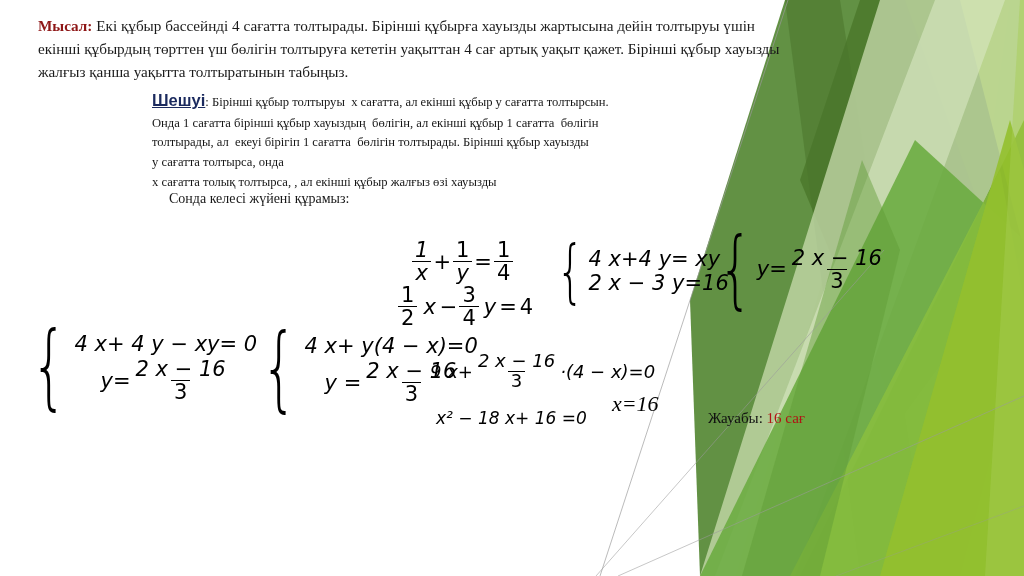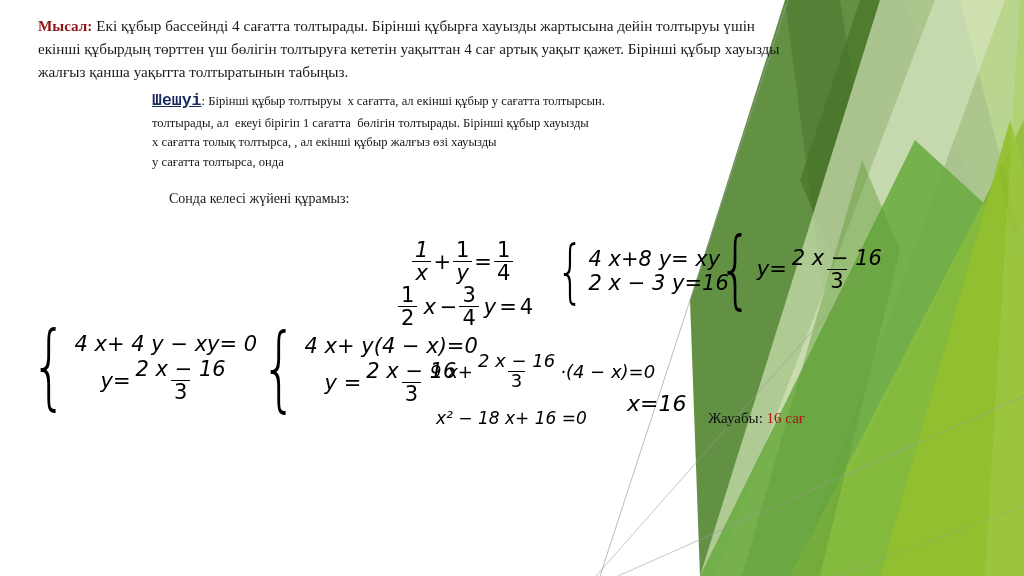--- a/index.html
+++ b/index.html
@@ -56,21 +56,21 @@
     width: 640px;
   }
   .sol-line {
     font-family: "Liberation Serif", serif;
     font-size: 12.6px;
     line-height: 1.56;
     color: #171717;
     white-space: pre-wrap;
   }
   .lbl-solution {
-    font-family: Liberation Mono, monospace;
+    font-family: Liberation Sans, sans-serif;
     font-weight: bold;
     font-size: 16.5px;
     color: #1b2a5e;
     text-decoration: underline;
   }
   .sol-first {
     font-size: 12.6px;
   }
   .sys-intro {
     position: absolute;
@@ -129,21 +129,21 @@
   .eqbox { position: absolute; }
 
   
   #eq-g1 { left: 396px; top: 238px; font-size: 21px; }
   #eq-g2 { left: 548px; top: 246px; font-size: 21px; }
   #eq-g3 { left: 708px; top: 238px; font-size: 21px; }
   #eq-g4 { left: 20px;  top: 332px; font-size: 21px; }
   #eq-g5 { left: 250px; top: 334px; font-size: 21px; }
   #eq-g6 { left: 430px; top: 352px; font-size: 18px; }
   #eq-g7 { left: 436px; top: 408px; font-size: 17px; }
-  #eq-g8 { left: 627px; top: 391px; font-size: 22px; }
+  #eq-g8 { left: 612px; top: 391px; font-size: 22px; font-family: Liberation Serif, serif; }
 
   .ans-block {
     position: absolute;
     left: 708px;
     top: 398px;
     font-family: "Liberation Serif", serif;
     font-size: 15px;
     color: #111;
     white-space: nowrap;
     margin-top: 12px;
@@ -191,23 +191,24 @@
   </svg>
 
   <div class="content">
 
     <div class="prob-block">
       <div class="prob-text"><span class="lbl-example">Мысал:</span><span> Екі құбыр бассейнді 4 сағатта толтырады. Бірінші құбырға хауызды жартысына дейін толтыруы үшін екінші құбырдың төрттен үш бөлігін толтыруға кететін уақыттан 4 сағ артық уақыт қажет. Бірінші құбыр хауызды жалғыз қанша уақытта толтыратынын табыңыз.</span></div>
     </div>
 
     <div class="sol-block">
       <div class="sol-line sol-first"><span class="lbl-solution">Шешуі</span><span>: Бірінші құбыр толтыруы  x сағатта, ал екінші құбыр y сағатта толтырсын.</span></div>
+      <div class="sol-line">Онда 1 сағатта бірінші құбыр хауыздың  бөлігін, ал екінші құбыр 1 сағатта  бөлігін</div>
       <div class="sol-line">толтырады, ал  екеуі бірігіп 1 сағатта  бөлігін толтырады. Бірінші құбыр хауызды</div>
+      <div class="sol-line">у сағатта толтырса, онда</div>
       <div class="sol-line">х сағатта толық толтырса, , ал екінші құбыр жалғыз өзі хауызды</div>
-      <div class="sol-line">у сағатта толтырса, онда</div>
     </div>
 
     <div class="sys-intro"> Сонда келесі жүйені құрамыз:</div>
 
     <div class="eqbox math" id="eq-g1">
       <div class="sysgrid">
         <div class="sysrows">
           <div class="sysrow" style="margin-left:14px;">
             <span class="frac">
               <span class="num mvar">1</span>
@@ -240,21 +241,21 @@
             <span style="margin-left:3px;">4</span>
           </div>
         </div>
       </div>
     </div>
 
     <div class="eqbox math" id="eq-g2">
       <div class="sysgrid">
         <span class="brace" style="font-size:70px; line-height:0.72; margin-right:-4px;">{</span>
         <span class="sysrows">
-          <span class="sysrow mvar">4 x+8 y= xy</span>
+          <span class="sysrow mvar">4 x+4 y= xy</span>
           <span class="sysrow mvar">2 x − 3 y=16</span>
         </span>
       </div>
     </div>
 
     <div class="eqbox math" id="eq-g3">
       <div class="sysgrid">
         <span class="brace" style="font-size:86px; line-height:0.7; margin-right:-6px;">{</span>
         <span class="sysrows">
           <span class="sysrow" style="margin-top:2px;">

